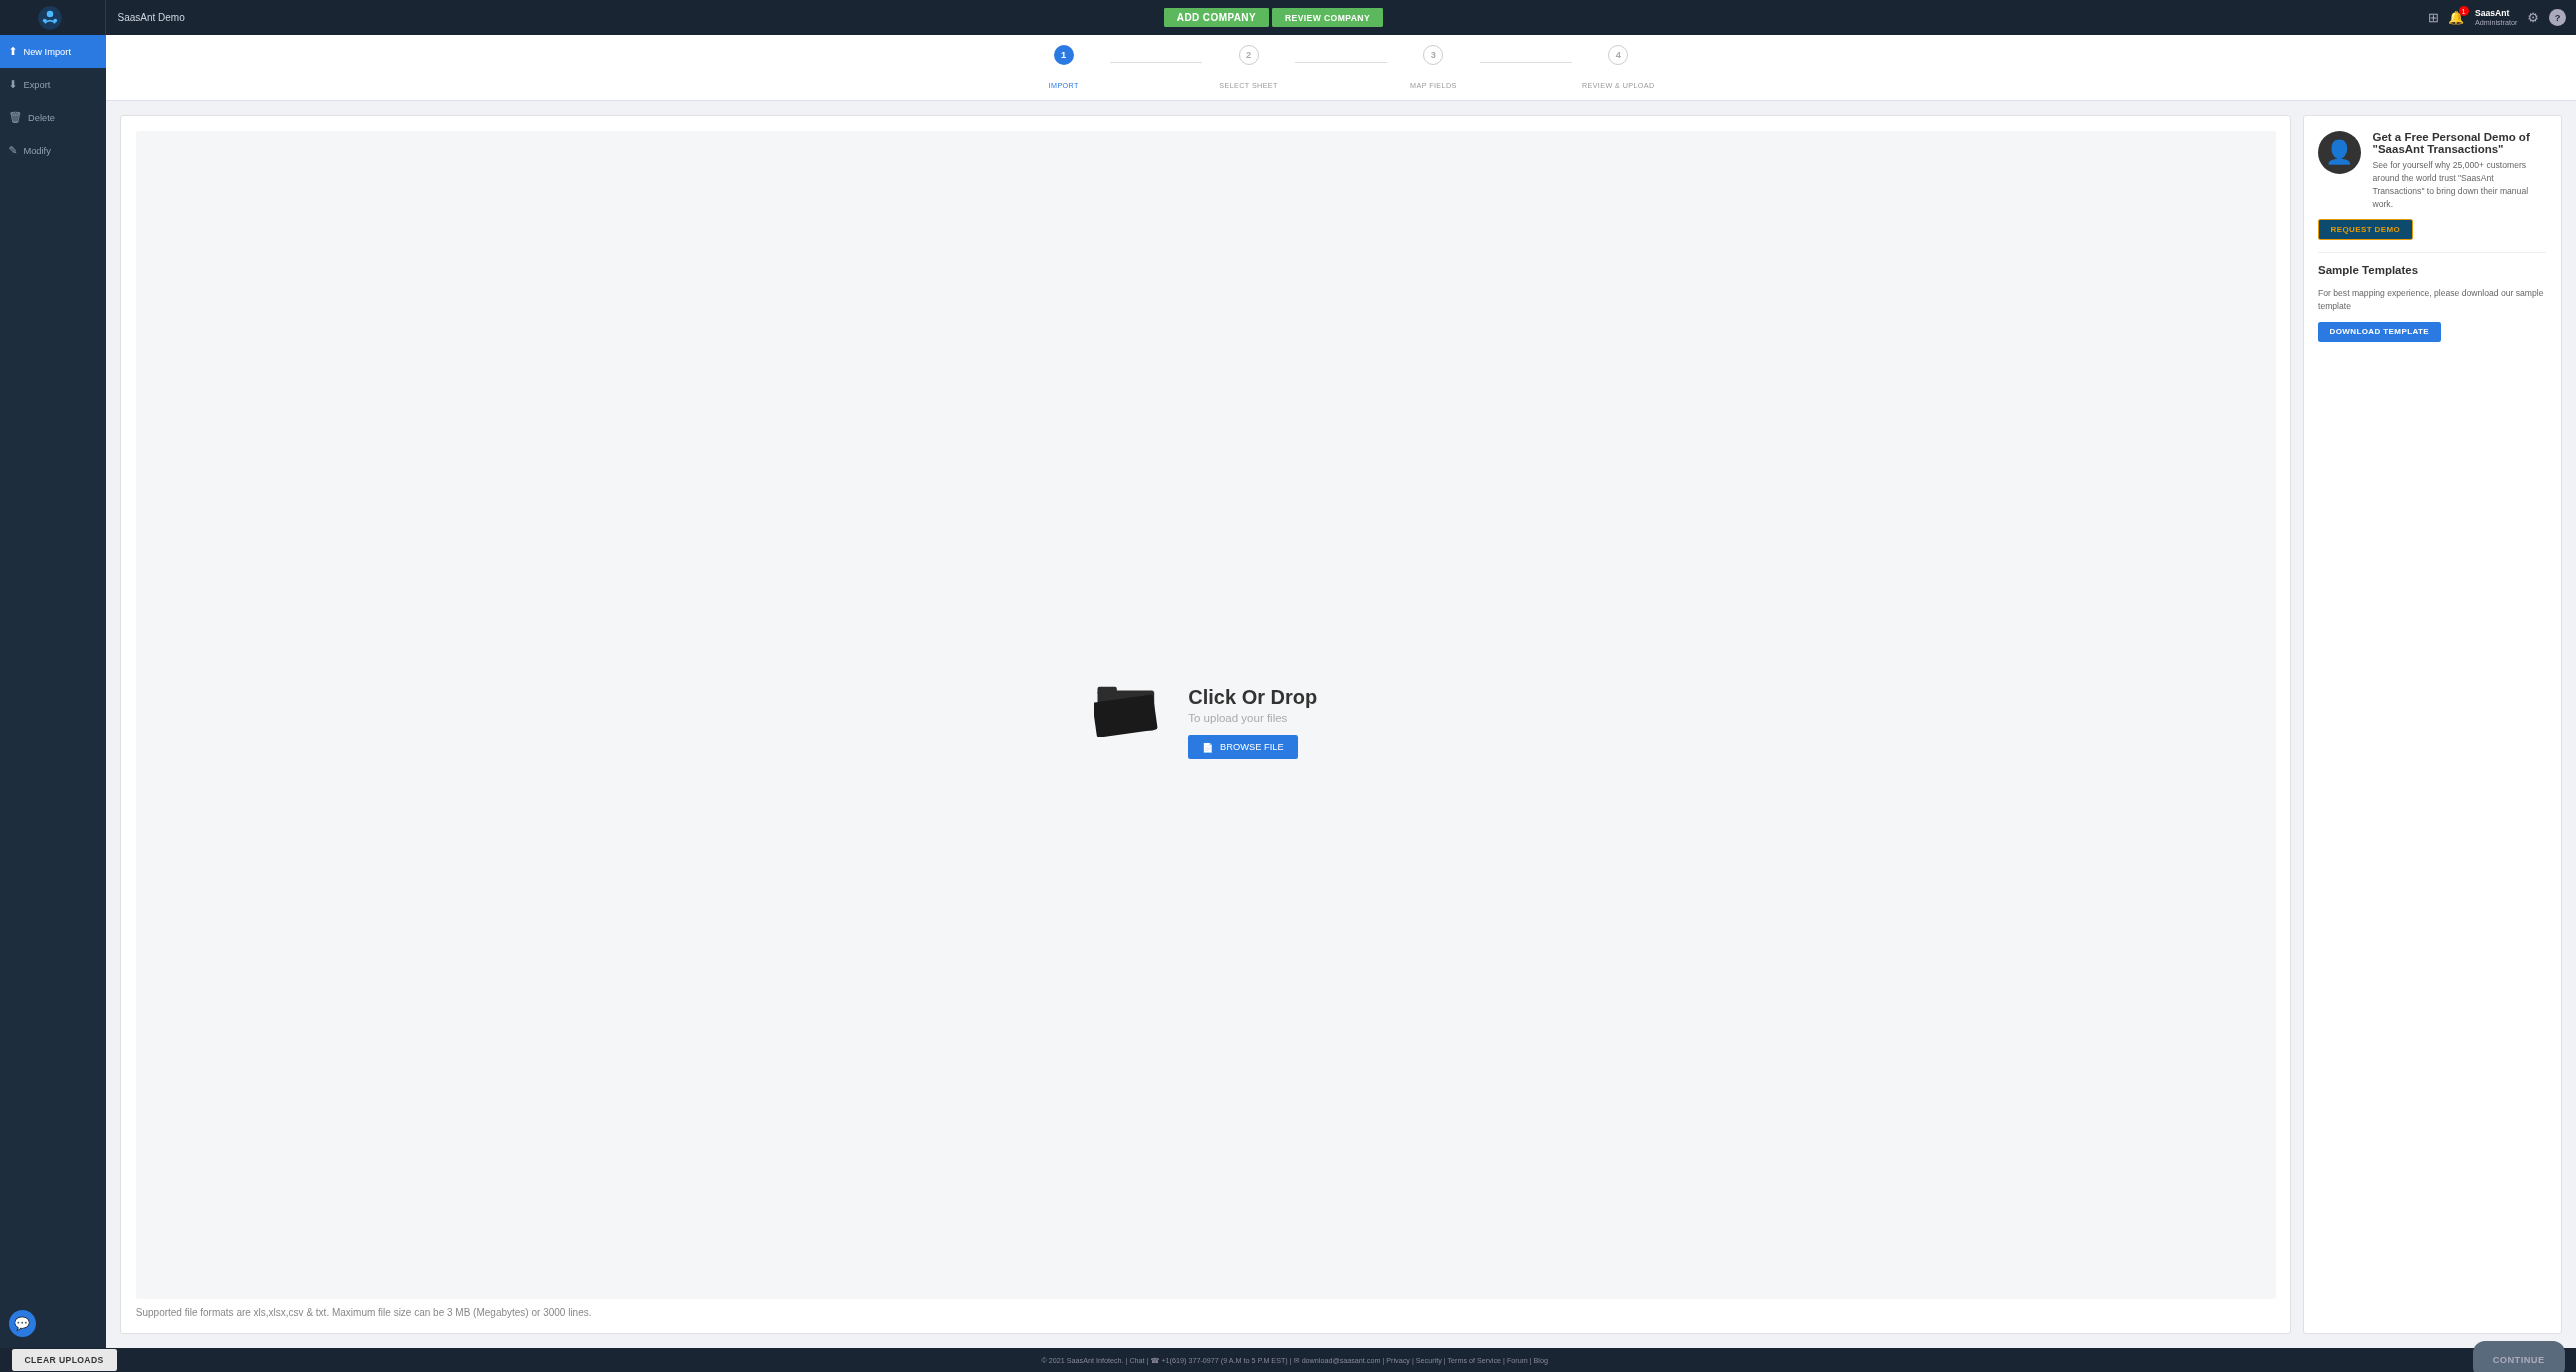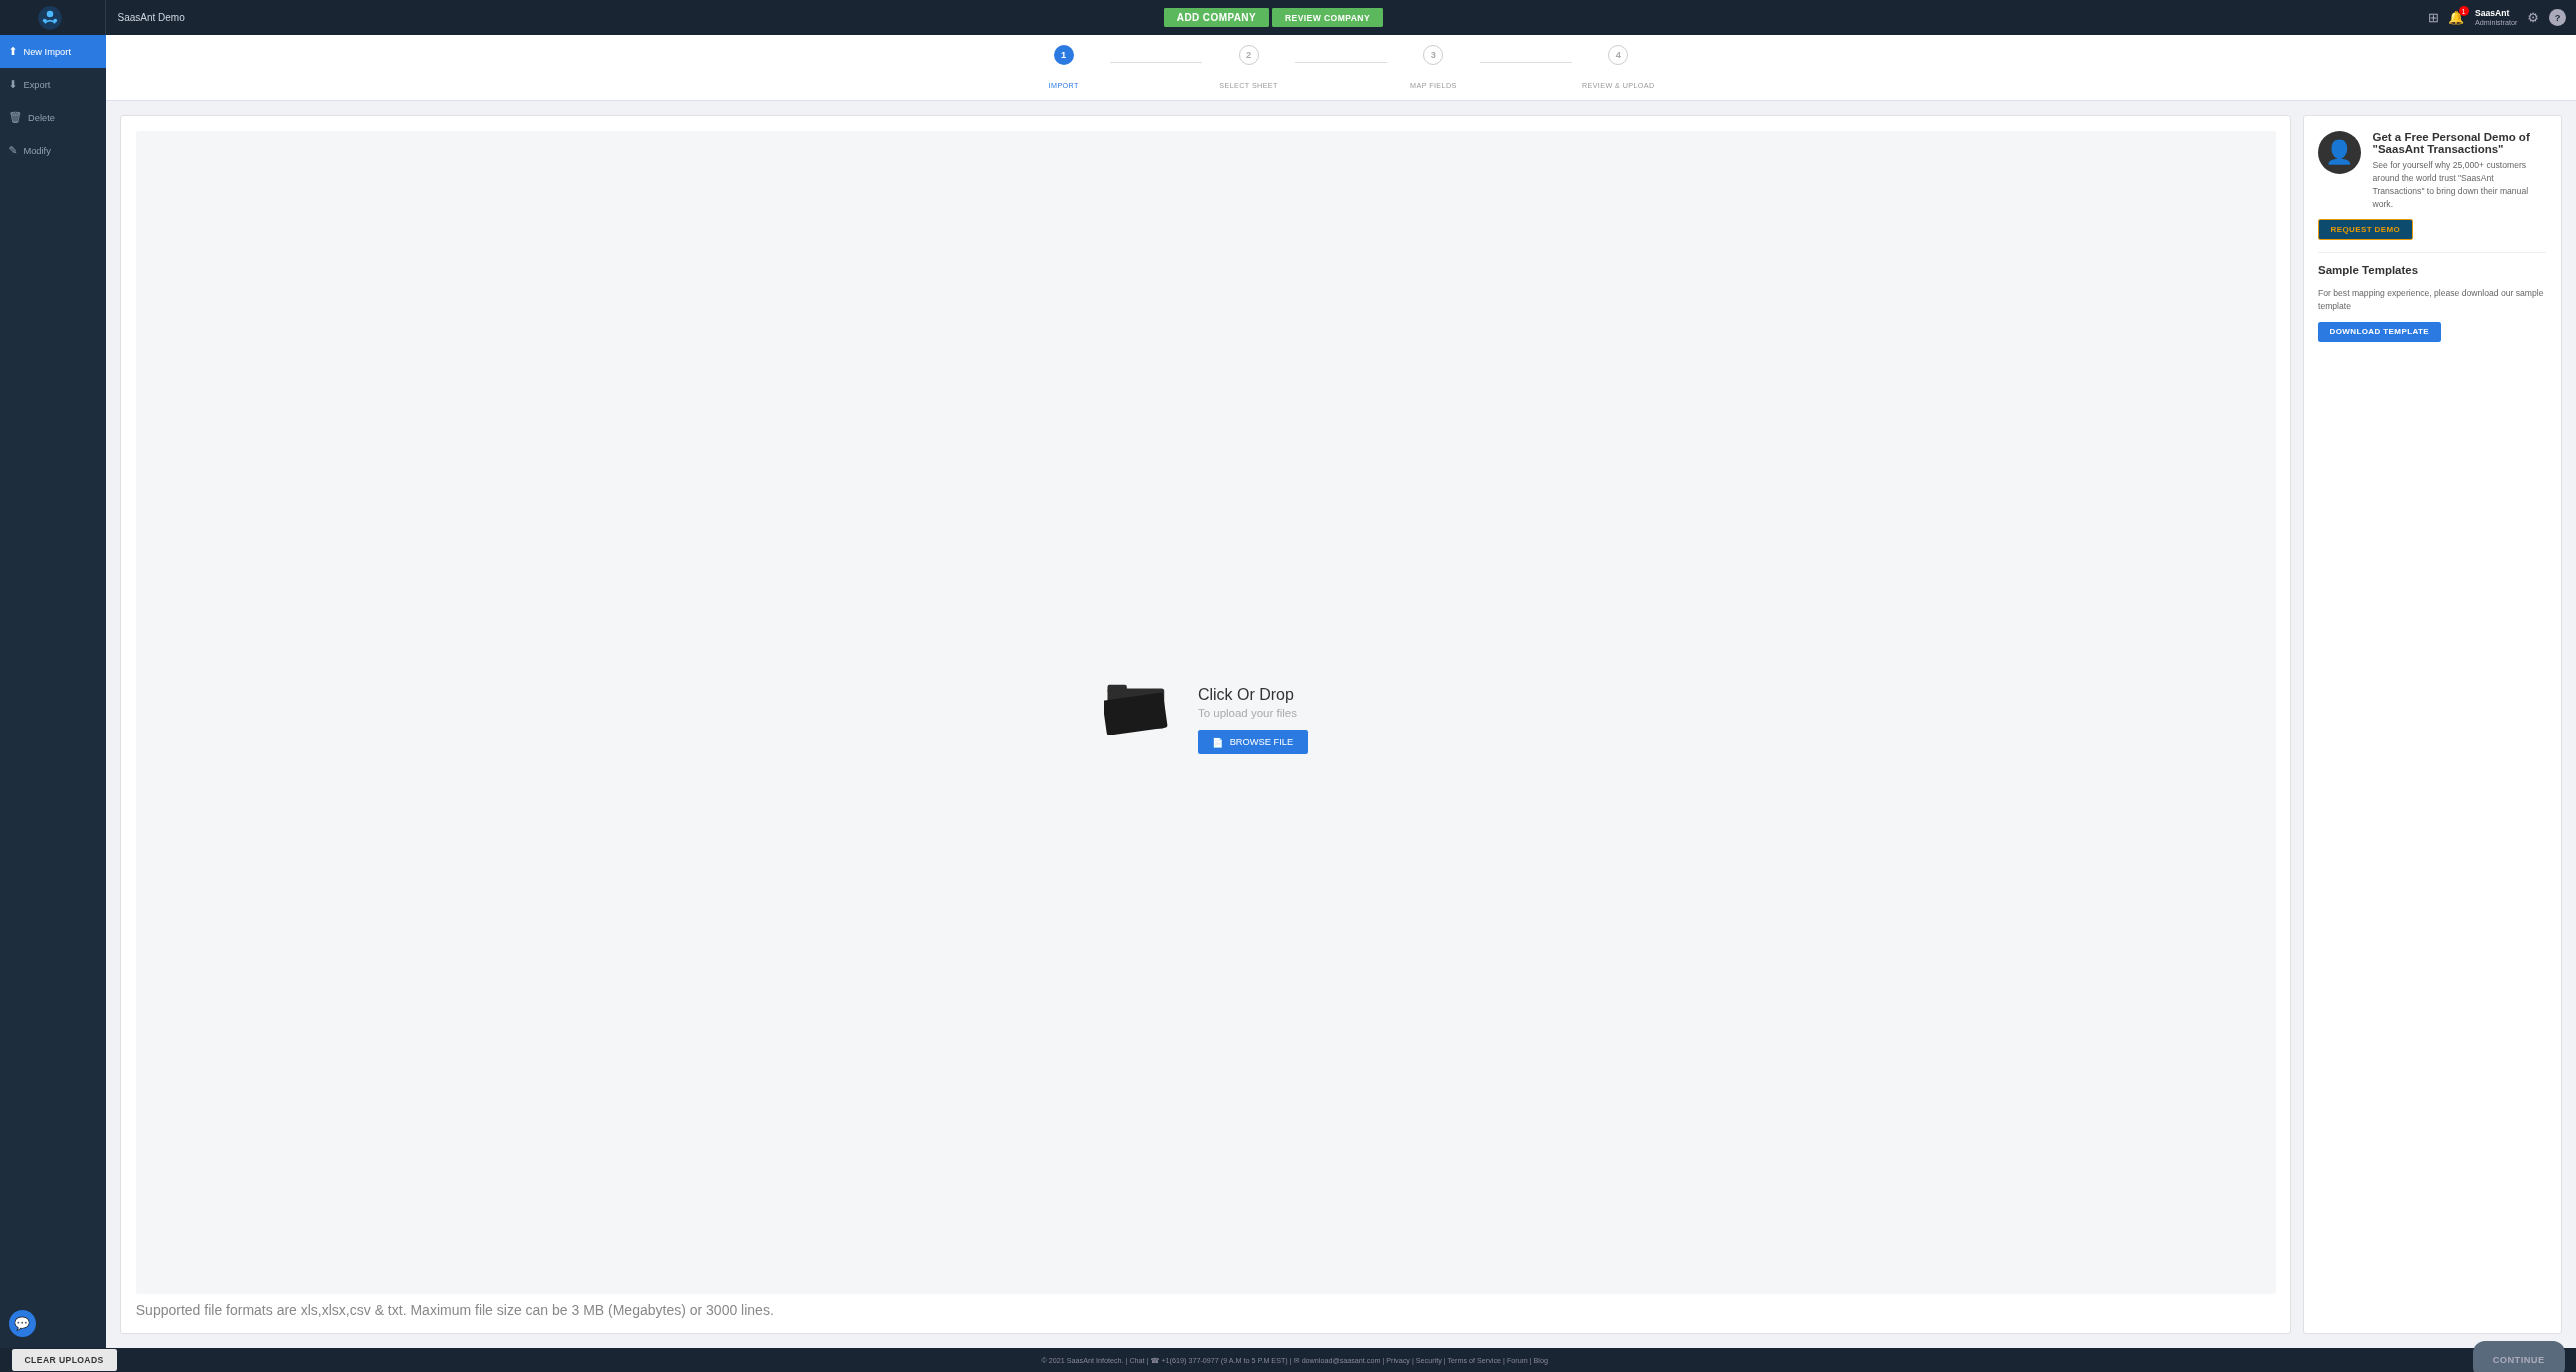--- a/index.html
+++ b/index.html
@@ -50,24 +50,24 @@
     .step-label.active { color: #2a7ae2; }
     .step-line { flex: 1; height: 1.4px; background: #ddd; margin-bottom: 10px; }
 
     
     .content { display: flex; gap: 11.5px; padding: 14.4px; flex: 1; }
 
     
     .upload-box { flex: 1; background: white; border: 0.7px solid #e0e0e0; border-radius: 2.9px; padding: 14.4px; display: flex; flex-direction: column; }
     .upload-zone { flex: 1; background: #f5f6f8; border-radius: 2.9px; display: flex; align-items: center; justify-content: center; gap: 29px; padding: 21.6px; }
     .folder-icon-wrap { font-size: 58px; color: #2d2d2d; }
-    .upload-text h2 { font-size: 16px; color: #333; font-weight: 400; margin-top: 16px; }
+    .upload-text h2 { font-size: 20px; color: #333; font-weight: 700; margin-top: 16px; }
     .upload-text p { font-size: 11.5px; color: #aaa; margin-top: 2.9px; }
     .browse-btn { background: #2a7ae2; color: white; border: none; padding: 6.5px 14.4px; font-size: 9.3px; cursor: pointer; border-radius: 2.2px; margin-top: 11.5px; display: flex; align-items: center; gap: 5.8px; }
-    .file-note { font-size: 14px; color: #888; margin-top: 8.6px; }
+    .file-note { font-size: 10px; color: #888; margin-top: 8.6px; }
 
     
     .right-panel { width: 259px; background: white; border: 0.7px solid #e0e0e0; border-radius: 2.9px; padding: 14.4px; display: flex; flex-direction: column; gap: 11.5px; flex-shrink: 0; }
     .demo-section { display: flex; flex-direction: column; }
     .demo-header { display: flex; align-items: flex-start; gap: 11.5px; }
     .avatar-icon { width: 43px; height: 43px; border-radius: 50%; background: #333; display: flex; align-items: center; justify-content: center; flex-shrink: 0; }
     .demo-title { font-size: 11.5px; font-weight: 600; color: #333; }
     .demo-desc { font-size: 8.6px; color: #666; margin-top: 4.3px; line-height: 1.5; }
     .request-demo-btn { border: 1.1px solid #e89a00; color: #e89a00; background: #0c4a6e; padding: 5px 11.5px; font-size: 8px; font-weight: 700; cursor: pointer; border-radius: 2.2px; margin-top: 8.6px; letter-spacing: 0.4px; width: fit-content; }
     .divider { border: none; border-top: 0.7px solid #eee; }

